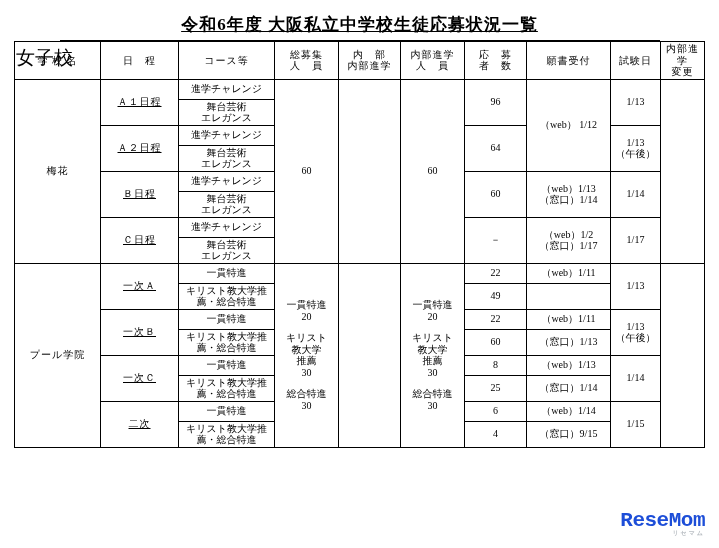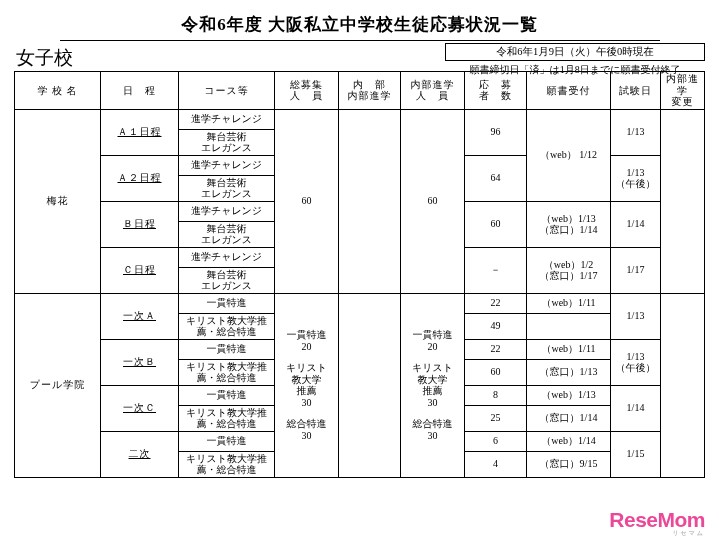--- a/index.html
+++ b/index.html
@@ -20,20 +20,21 @@
     height: 548px;
     box-sizing: border-box;
   }
   .title {
     text-align: center;
     font-size: 17px;
     font-weight: bold;
     letter-spacing: 1px;
     padding-top: 13px;
     padding-bottom: 2px;
+    text-decoration: underline;
   }
   .title-rule {
     width: 600px;
     margin: 2px auto 0 auto;
     border-bottom: 1px solid #000;
   }
   .asof-wrap {
     position: relative;
     height: 30px;
   }
@@ -113,44 +114,38 @@
   .watermark {
     position: absolute;
     right: 14px;
     bottom: 10px;
     font-family: "Liberation Sans", sans-serif;
     font-weight: bold;
     font-size: 21px;
     color: #9aa0a6;
     letter-spacing: -0.5px;
   }
-  .watermark .re { color: #ec4899; }
+  .watermark .re { color: #1d4ed8; font-family: Liberation Mono, monospace; }
   .watermark .sub {
     display: block;
     font-size: 6px;
     letter-spacing: 2px;
     text-align: right;
     color: #b9bec3;
     margin-top: -3px;
   }
 </style>
 </head>
 <body>
 
 <div class="page">
 
   <div class="title">令和6年度 大阪私立中学校生徒応募状況一覧</div>
   <div class="title-rule"></div>
 
-  <div class="asof-wrap">
-    <div class="asof">
-      <span class="line1">令和6年1月9日（火）午後0時現在</span>
-      <span class="line2">願書締切日「済」は1月8日までに願書受付終了</span>
-    </div>
-  </div>
 
   <div class="gender">女子校</div>
 
   <table class="main">
     <colgroup>
       <col style="width:86px">
       <col style="width:78px">
       <col style="width:96px">
       <col style="width:64px">
       <col style="width:62px">

